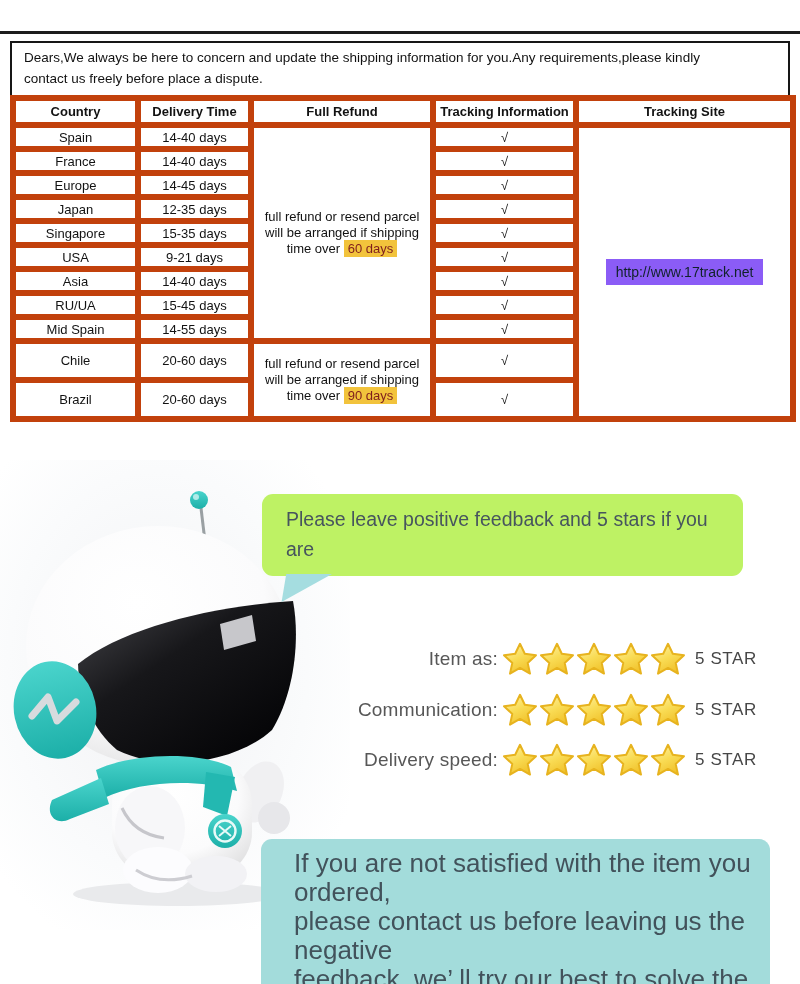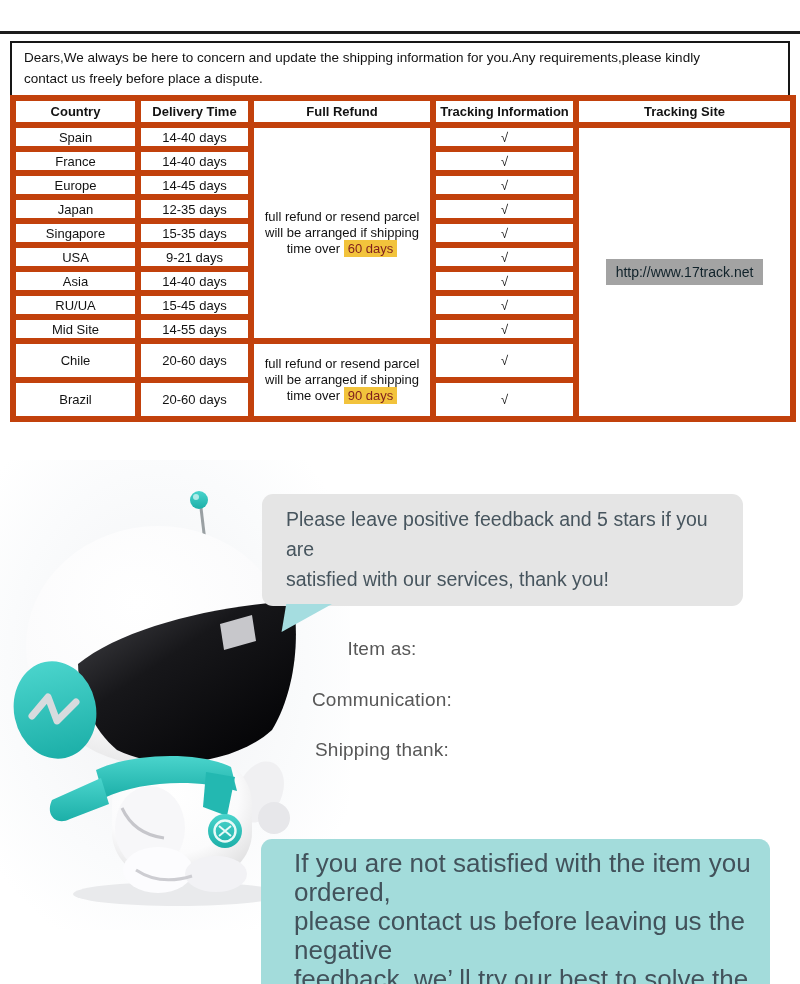--- a/index.html
+++ b/index.html
@@ -13,40 +13,40 @@
   .notice { border:2px solid #161616; border-bottom:none; padding:4px 8px 6px 12px; font-size:13.5px; line-height:21px; color:#121212; }
   .notice div { white-space:nowrap; }
   table.shipping { width:100%; border-collapse:collapse; table-layout:fixed; }
   table.shipping th, table.shipping td { border:6px solid #c2410c; text-align:center; color:#121212; vertical-align:middle; }
   table.shipping th { height:27px; font-size:13px; font-weight:bold; }
   table.shipping td { height:24px; font-size:13px; }
   td.refund { text-align:left; padding:12px 6px; font-size:12.5px; line-height:16px; }
   td.refund div { white-space:nowrap; }
   mark.yellow { background:#f2c33c; color:#7f1d1d; padding:1px 4px; }
   td.site { background:#fff; }
-  .chip { display:inline-block; background:#a3a3a3; color:#10222a; font-size:14px; padding:5px 10px; }
+  .chip { display:inline-block; background:#8b5cf6; color:#10222a; font-size:14px; padding:5px 10px; }
   td.check { font-size:14px; }
 
   
   .robot-backdrop { position:absolute; left:0; top:460px; width:350px; height:470px;
     background:radial-gradient(ellipse at 45% 45%, #f1f2f4 0%, #fafbfc 55%, #ffffff 80%); }
   svg.robot { position:absolute; left:0; top:478px; width:330px; height:440px; }
 
   
-  .bubble { position:absolute; left:262px; top:494px; width:481px; background:#e5e5e5; border-radius:11px;
+  .bubble { position:absolute; left:262px; top:494px; width:481px; background:#bef264; border-radius:11px;
     padding:10px 18px 12px 24px; color:#47555e; font-size:19.5px; line-height:30px; }
   .bubble .tail { position:absolute; left:18px; top:100%; margin-top:-2px; width:52px; height:28px;
     background:#a5dde0; clip-path:polygon(12% 0, 100% 0, 3% 100%); }
 
   
-  .rating-row { position:absolute; left:2px; width:760px; height:42px; display:flex; align-items:center;flex-direction:column; }
+  .rating-row { position:absolute; left:17px; width:760px; height:42px; display:flex; align-items:center; }
   .rating-row .rlabel { flex:0 0 481px; text-align:right; font-size:19px; color:#575757; letter-spacing:0.2px; }
   .rating-row .stars { display:flex; gap:3px; margin-left:5px; }
   .rating-row .stars svg { width:34px; height:34px; }
-  .rating-row .rvalue { margin-left:10px; font-size:17px; color:#464646; letter-spacing:0.6px;font-family:Liberation Mono, monospace; }
+  .rating-row .rvalue { margin-left:10px; font-size:17px; color:#464646; letter-spacing:0.6px; }
 
   
   .bottom-bubble { position:absolute; left:261px; top:839px; width:509px; background:#a3dcdb; border-radius:11px;
     padding:10px 18px 12px 33px; color:#42525b; font-size:26px; line-height:29px; }
 </style>
 </head>
 <body>
 
 <svg width="0" height="0" style="position:absolute" aria-hidden="true">
   <defs>
@@ -129,21 +129,21 @@
           <td>Asia</td>
           <td>14-40 days</td>
           <td class="check">√</td>
         </tr>
         <tr>
           <td>RU/UA</td>
           <td>15-45 days</td>
           <td class="check">√</td>
         </tr>
         <tr>
-          <td>Mid Site</td>
+          <td>Mid Spain</td>
           <td>14-55 days</td>
           <td class="check">√</td>
         </tr>
         <tr>
           <td>Chile</td>
           <td>20-60 days</td>
           <td class="refund" rowspan="2">
             <div>full refund or resend parcel</div>
             <div>will be arranged if shipping</div>
             <div><span>time over</span> <mark class="yellow">90 days</mark></div>
@@ -214,21 +214,20 @@
 
     <g>
       <circle cx="225" cy="353" r="17" fill="url(#tealG)"></circle>
       <circle cx="225" cy="353" r="10.5" fill="none" stroke="#e8faf8" stroke-width="2.4"></circle>
       <path d="M219 348 l 12 10 M231 348 l -12 10" stroke="#e8faf8" stroke-width="2"></path>
     </g>
   </svg>
 
   <div class="bubble">
     <div>Please leave positive feedback and 5 stars if you are</div>
-    <div>satisfied with our services, thank you!</div>
     <div class="tail"></div>
   </div>
 
   <div class="rating-row" style="top:638px">
     <span class="rlabel">Item as:</span>
     <span class="stars">
         <svg viewBox="0 0 34 34">
           <use href="#starPath" fill="url(#starFill)" stroke="#e7b31e" stroke-width="2" stroke-linejoin="round"></use>
         </svg>
         <svg viewBox="0 0 34 34">
@@ -261,21 +260,21 @@
         <svg viewBox="0 0 34 34">
           <use href="#starPath" fill="url(#starFill)" stroke="#e7b31e" stroke-width="2" stroke-linejoin="round"></use>
         </svg>
         <svg viewBox="0 0 34 34">
           <use href="#starPath" fill="url(#starFill)" stroke="#e7b31e" stroke-width="2" stroke-linejoin="round"></use>
         </svg>
       </span>
     <span class="rvalue">5 STAR</span>
   </div>
   <div class="rating-row" style="top:739px">
-    <span class="rlabel">Shipping thank:</span>
+    <span class="rlabel">Delivery speed:</span>
     <span class="stars">
         <svg viewBox="0 0 34 34">
           <use href="#starPath" fill="url(#starFill)" stroke="#e7b31e" stroke-width="2" stroke-linejoin="round"></use>
         </svg>
         <svg viewBox="0 0 34 34">
           <use href="#starPath" fill="url(#starFill)" stroke="#e7b31e" stroke-width="2" stroke-linejoin="round"></use>
         </svg>
         <svg viewBox="0 0 34 34">
           <use href="#starPath" fill="url(#starFill)" stroke="#e7b31e" stroke-width="2" stroke-linejoin="round"></use>
         </svg>

